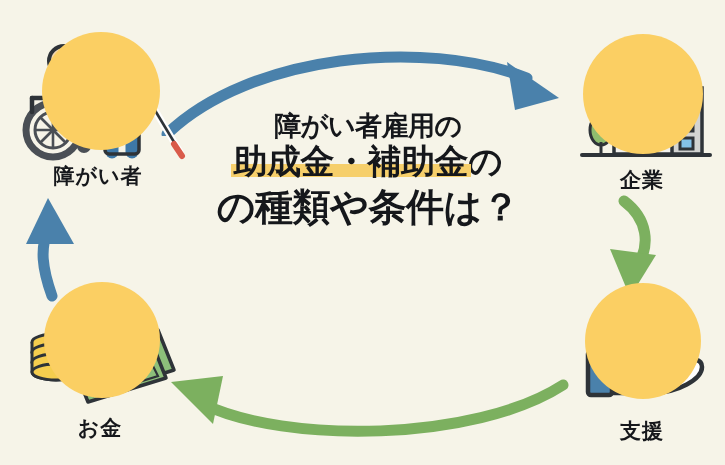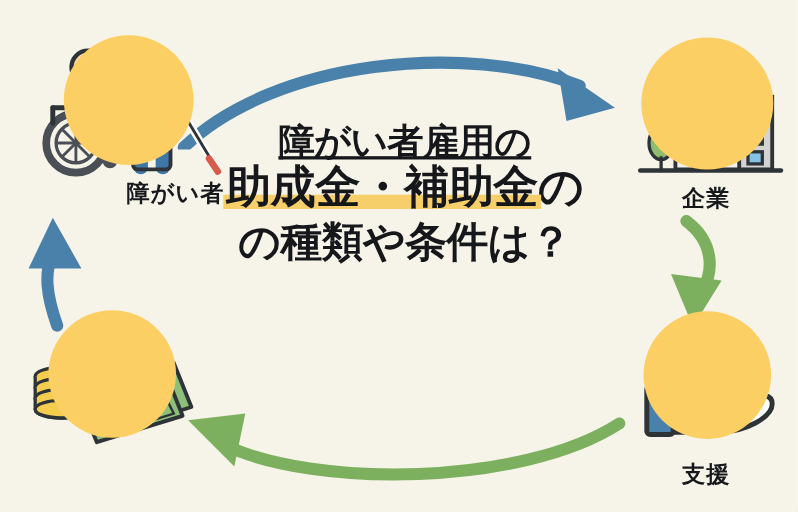--- a/index.html
+++ b/index.html
@@ -39,43 +39,43 @@
   }
   .node-label {
     font-family: "DejaVu Sans", "Liberation Sans", sans-serif;
     font-weight: 700;
     font-size: 21px;
     color: #16181c;
     letter-spacing: 1px;
     line-height: 1;
   }
 
-  #node-disabled { left: 24px;  top: 26px; text-align: right; }
+  #node-disabled { left: 8px;  top: 26px; }
   #node-company  { left: 552px; top: 30px; }
   #node-support  { left: 552px; top: 281px; }
   #node-money    { left: 10px;  top: 278px; }
 
   
   #title-block {
     position: absolute;
     left: 178px;
     top: 112px;
     width: 380px;
     text-align: center;
   }
   .title-line {
     font-family: "DejaVu Sans", "Liberation Sans", sans-serif;
     font-weight: 700;
     color: #15171b;
     line-height: 1.06;
     white-space: nowrap;
   }
-  .t1 { font-size: 33px; letter-spacing: -0.5px; text-decoration: underline; }
+  .t1 { font-size: 27px; letter-spacing: -0.5px; }
   .t2 {
-    font-size: 41px;
+    font-size: 34px;
     letter-spacing: -0.5px;
     position: relative;
     display: inline-block;
     margin-top: 2px;
   }
   .hl-wrap { position: relative; display: inline-block; }
   .hl-bar {
     position: absolute;
     left: -3px;
     right: -3px;
@@ -268,20 +268,21 @@
           <ellipse cx="46" cy="94" rx="24" ry="8"></ellipse>
         </g>
 
         <path d="M72,76 L148,52 L164,92 L88,116 Z" fill="#8cbf7a" stroke="#2e3338" stroke-width="3.5" stroke-linejoin="round"></path>
 
         <path d="M62,84 L140,60 L156,100 L78,124 Z" fill="#8cbf7a" stroke="#2e3338" stroke-width="3.5" stroke-linejoin="round"></path>
         <path d="M70,90 L134,70 L148,98 L84,118 Z" fill="none" stroke="#2e3338" stroke-width="2.2"></path>
         <ellipse cx="108" cy="94" rx="12" ry="10" transform="rotate(-17 108 94)" fill="#d9ead0" stroke="#2e3338" stroke-width="2.6"></ellipse>
       </svg>
     </div>
+    <div class="node-label">お金</div>
   </div>
 
   <div id="title-block">
     <div class="title-line t1">障がい者雇用の</div>
     <div class="title-line t2">
       <span class="hl-wrap">
         <span class="hl-bar"></span>
         <span class="hl-text">助成金・補助金</span>
       </span><span>の</span>
     </div>

